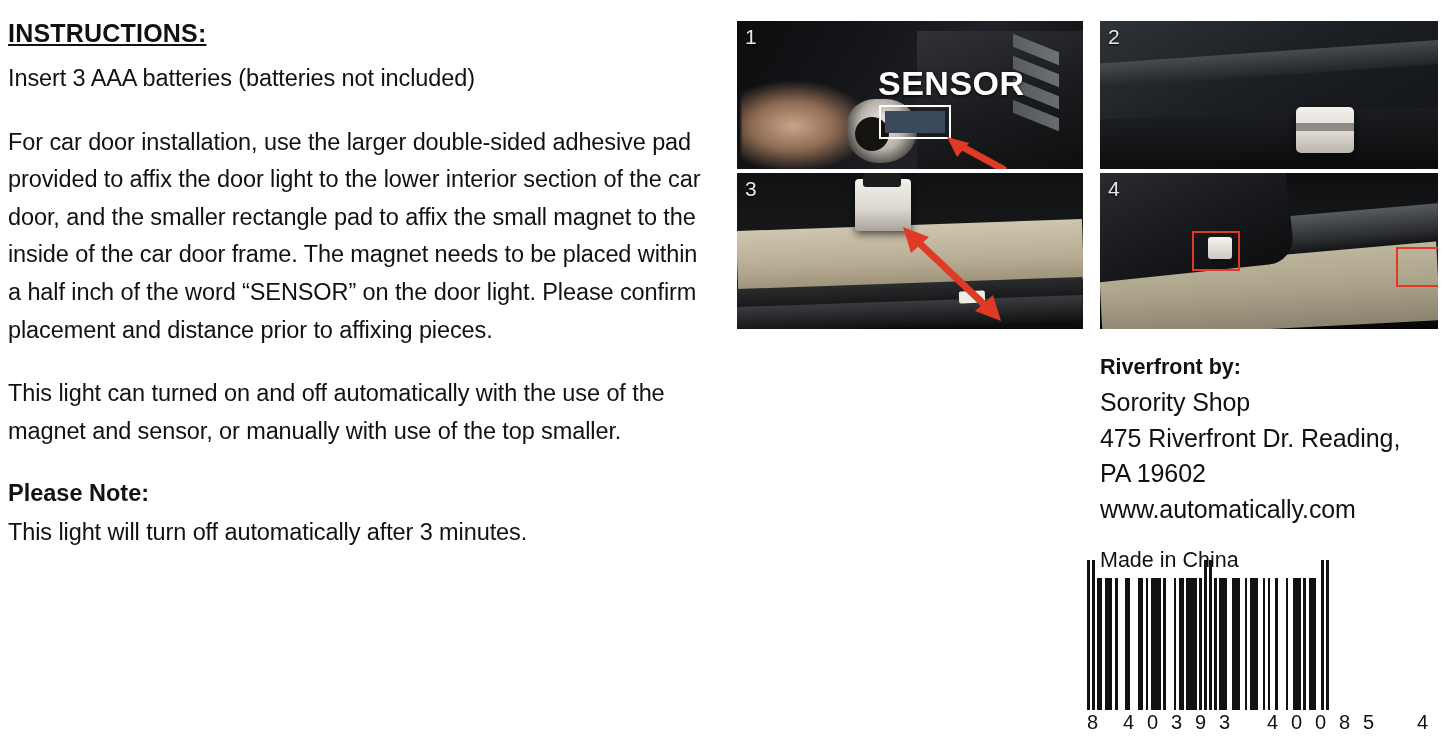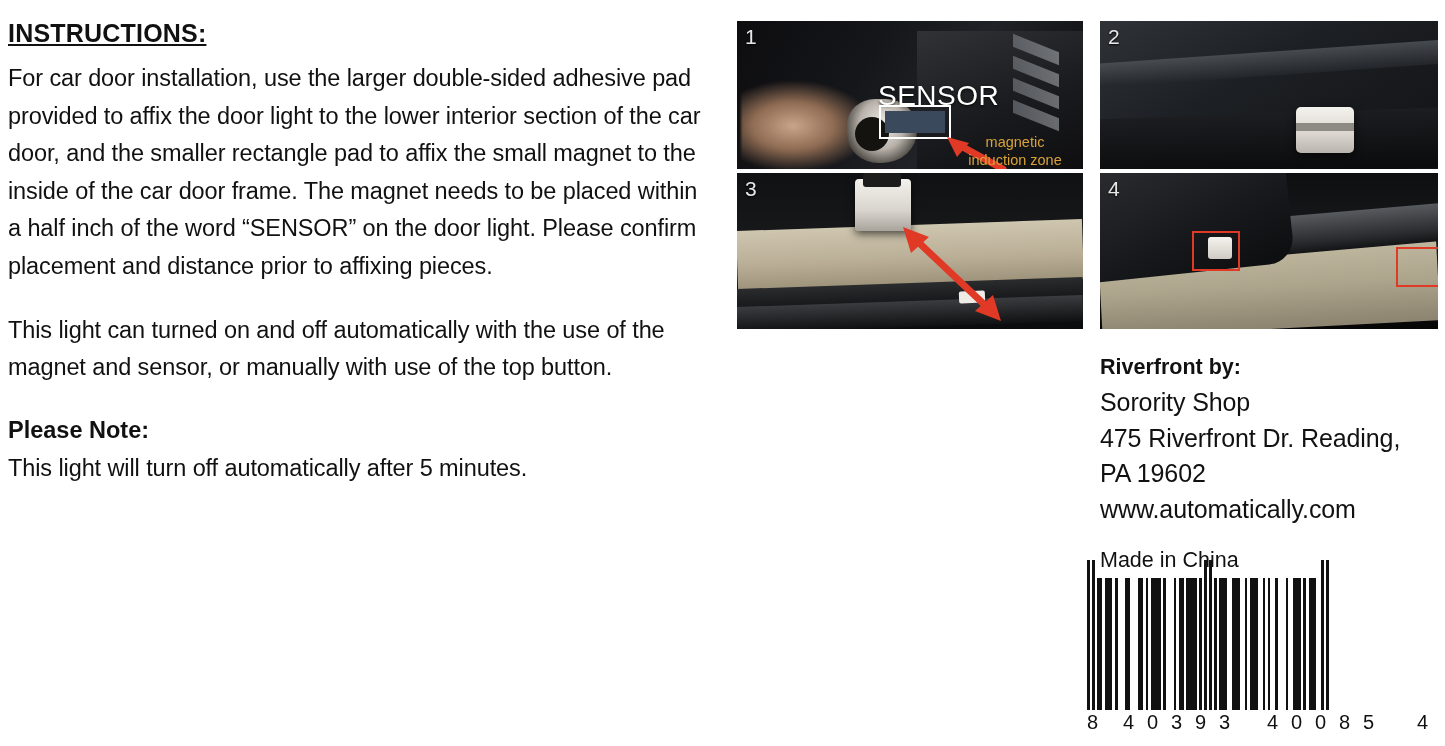--- a/index.html
+++ b/index.html
@@ -96,26 +96,25 @@
   }
   #photo1 .chev span {
     display: block; width: 46px; height: 13px; margin-bottom: 9px;
     background: linear-gradient(90deg,#9aa0a6,#cfd4d8);
     transform: skewY(22deg);
   }
   .sensor-label {
     position: absolute;
     left: 141px; top: 43px;
     color: #fff;
-    font-size: 28px;
-    font-weight: normal;
+    font-size: 34px;
+    font-weight: bold;
     letter-spacing: 0.5px;
     z-index: 9;
     text-shadow: 0 1px 3px rgba(0,0,0,.9);
-    margin-top: 16px;
   }
   .sensor-box {
     position: absolute;
     left: 142px; top: 84px;
     width: 72px; height: 34px;
     border: 2px solid #ffffff;
     z-index: 9;
   }
   .sensor-box-inner {
     position: absolute; left: 4px; top: 4px; right: 4px; bottom: 4px;
@@ -287,24 +286,25 @@
     top: 0;
   }
 </style>
 </head>
 <body>
 
 <div class="page">
 
   <div class="left-col">
     <h1 class="instructions-heading">INSTRUCTIONS:</h1>
+    <p class="para">Insert 3 AAA batteries (batteries not included)</p>
     <p class="para">For car door installation, use the larger double-sided adhesive pad provided to affix the door light to the lower interior section of the car door, and the smaller rectangle pad to affix the small magnet to the inside of the car door frame. The magnet needs to be placed within a half inch of the word “SENSOR” on the door light. Please confirm placement and distance prior to affixing pieces.</p>
-    <p class="para">This light can turned on and off automatically with the use of the magnet and sensor, or manually with use of the top button.</p>
+    <p class="para">This light can turned on and off automatically with the use of the magnet and sensor, or manually with use of the top smaller.</p>
     <p class="note-heading">Please Note:</p>
-    <p class="note-body">This light will turn off automatically after 5 minutes.</p>
+    <p class="note-body">This light will turn off automatically after 3 minutes.</p>
   </div>
 
   <div class="photo" id="photo1">
     <div class="handglow"></div>
     <div class="panel">
       <div class="chev">
         <span></span>
           <span></span>
           <span></span>
           <span></span>
@@ -314,24 +314,20 @@
     <div class="devicedark"></div>
     <span class="num">1</span>
     <span class="sensor-label">SENSOR</span>
     <div class="sensor-box">
       <div class="sensor-box-inner"></div>
     </div>
     <svg class="arrow-red" style="left:200px; top:110px;" width="70" height="42" viewBox="0 0 70 42">
       <path d="M66 38 L22 14" stroke="#e03a26" stroke-width="7" stroke-linecap="round"></path>
       <path d="M10 6 L32 12 L20 26 Z" fill="#e03a26"></path>
     </svg>
-    <div class="mag-zone">
-      <span>magnetic</span><br>
-      <span>induction zone</span>
-    </div>
   </div>
 
   <div class="photo" id="photo2">
     <div class="trimline"></div>
     <div class="trimline2"></div>
     <div class="lampbody"></div>
     <div class="lampband"></div>
     <span class="num">2</span>
   </div>
 

